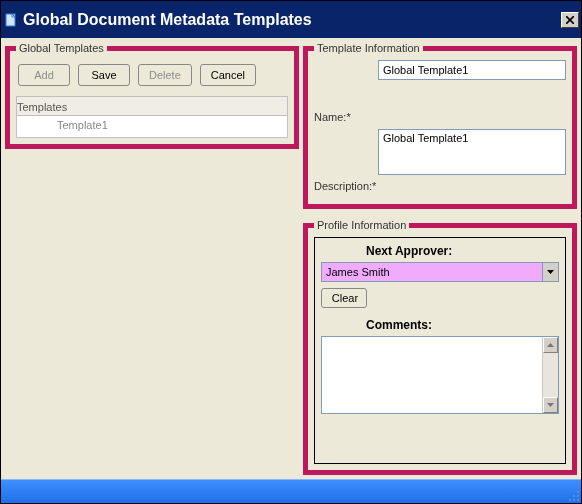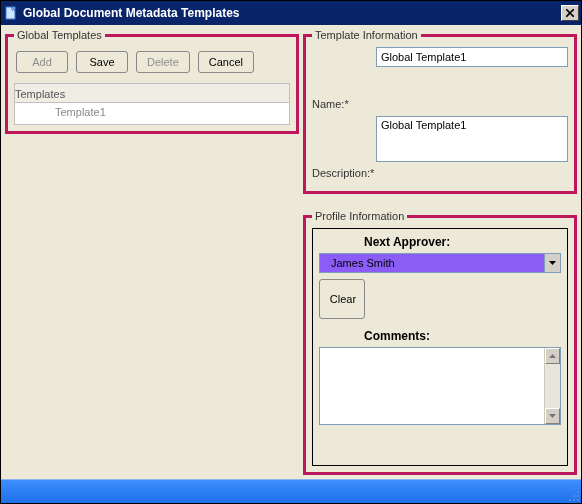--- a/index.html
+++ b/index.html
@@ -1,46 +1,46 @@
 <!DOCTYPE html>
 <html><head>
 <meta charset="utf-8">
 <style>
   * { box-sizing: border-box; }
   html, body { margin: 0; padding: 0; font-family: Tahoma, Arial, sans-serif; font-size: 11px; color: #000; }
   .window { width: 582px; height: 504px; border: 1px solid #000; background: #ece9d8; position: relative; display: flex; flex-direction: column; }
-  .titlebar { height: 24px; background: #0a246a; color: #fff; display: flex; align-items: center; padding: 0 2px 0 2px; font-size: 12px; font-weight: bold; }
+  .titlebar { height: 37px; background: #0a246a; color: #fff; display: flex; align-items: center; padding: 0 2px 0 2px; font-size: 16px; font-weight: bold; }
   .titlebar .doc-icon { width: 16px; height: 16px; margin-right: 4px; display: flex; align-items: center; justify-content: center; }
   .titlebar .title-text { flex: 1; }
   .titlebar .close-btn { width: 18px; height: 16px; background: #d4d0c8; border: 1px solid #fff; border-right-color: #404040; border-bottom-color: #404040; color: #000; display: flex; align-items: center; justify-content: center; font-family: Arial; font-size: 10px; font-weight: bold; cursor: pointer; }
   .content { flex: 1; display: flex; padding: 4px; gap: 4px; background: #ece9d8; overflow: hidden; }
   .left-col { width: 294px; display: flex; flex-direction: column; }
-  .right-col { flex: 1; display: flex; flex-direction: column; gap: 16px; }
-  fieldset { border: 3px solid #be185d; margin: 0; padding: 6px; background: #ece9d8; }
+  .right-col { flex: 1; display: flex; flex-direction: column; gap: 10px; }
+  fieldset { border: 5px solid #be185d; margin: 0; padding: 6px; background: #ece9d8; }
   fieldset > legend { padding: 0 3px; font-size: 11px; color: #333; }
   .toolbar { display: flex; gap: 8px; padding: 4px 2px 10px 2px; }
   button.btn { min-width: 52px; height: 22px; background: #ece9d8; border: 1px solid #888; border-radius: 3px; font-size: 11px; cursor: pointer; padding: 0 10px; }
   button.btn:disabled { color: #8d8d8d; cursor: default; }
   .tmpl-header { height: 20px; background: #f0ede4; border: 1px solid #c0c0c0; border-bottom: 1px solid #c0c0c0; text-align: left; line-height: 20px; color: #555; }
   .tmpl-body { background: #fff; border: 1px solid #c0c0c0; border-top: none; height: 22px; overflow: hidden; padding-left: 34px; }
   .tmpl-row { padding: 3px 6px; color: #888; font-size: 11px; }
   .left-flex-fill { flex: 1; }
   .form-row { display: flex; align-items: flex-start; margin-bottom: 6px; }
   .form-row label { width: 64px; padding-top: 3px; font-size: 11px; color: #333; margin-top: 48px; }
   .form-row input[type=text] { flex: 1; height: 20px; border: 1px solid #7f9db9; padding: 0 4px; font-size: 11px; font-family: inherit; }
   .form-row textarea { flex: 1; height: 46px; border: 1px solid #7f9db9; padding: 2px 4px; font-size: 11px; font-family: inherit; resize: none; }
   .profile-fs { flex: 1; display: flex; flex-direction: column; }
   .profile-inner { border: 1px solid #000; flex: 1; padding: 6px; background: #ece9d8; display: flex; flex-direction: column; }
   .field-label-bold { font-weight: bold; font-size: 12px; margin-bottom: 4px; padding-left: 45px; }
   .combo-row { display: flex; margin-bottom: 6px; }
-  .combo { flex: 1; height: 20px; border: 1px solid #7f9db9; background: #8b5cf6; display: flex; align-items: center; padding: 0 0 0 11px; font-size: 11px; cursor: pointer; }
+  .combo { flex: 1; height: 20px; border: 1px solid #7f9db9; background: #f0abfc; display: flex; align-items: center; padding: 0 0 0 4px; font-size: 11px; cursor: pointer; }
   .combo .combo-txt { flex: 1; }
   .combo .combo-arrow { width: 16px; height: 100%; background: #d4d0c8; border-left: 1px solid #7f9db9; display: flex; align-items: center; justify-content: center; }
   .clear-row { margin-bottom: 10px; }
-  button.clear-btn { height: 40px; width: 46px; background: #ece9d8; border: 1px solid #888; border-radius: 3px; font-size: 11px; cursor: pointer; padding-left: 8px; }
+  button.clear-btn { height: 20px; width: 46px; background: #ece9d8; border: 1px solid #888; border-radius: 3px; font-size: 11px; cursor: pointer; padding-left: 8px; }
   .comments-area { display: flex; height: 78px; border: 1px solid #7f9db9; background: #fff; }
   .comments-text { flex: 1; padding: 2px 4px; font-size: 12px; color: #000; font-family: inherit; border: none; outline: none; resize: none; }
   .vscroll { width: 16px; background: #e8e5dc; display: flex; flex-direction: column; justify-content: space-between; border-left: 1px solid #cfcab7; }
   .vscroll .arrow { height: 16px; background: #d4d0c8; border: 1px solid #fff; border-right-color: #808080; border-bottom-color: #808080; display: flex; align-items: center; justify-content: center; }
   .statusbar { height: 24px; background: #2a7fff; background: linear-gradient(#3e8fff,#1f6fe8); border-top: 1px solid #8ab5f5; position: relative; }
   .statusbar .grip { position: absolute; right: 2px; bottom: 2px; width: 14px; height: 14px; }
   .grip .g { position: absolute; width: 2px; height: 2px; background: #9fc2f7; border: 1px solid #4f8edf; }
   svg { display: block; }
 </style>
 </head>

